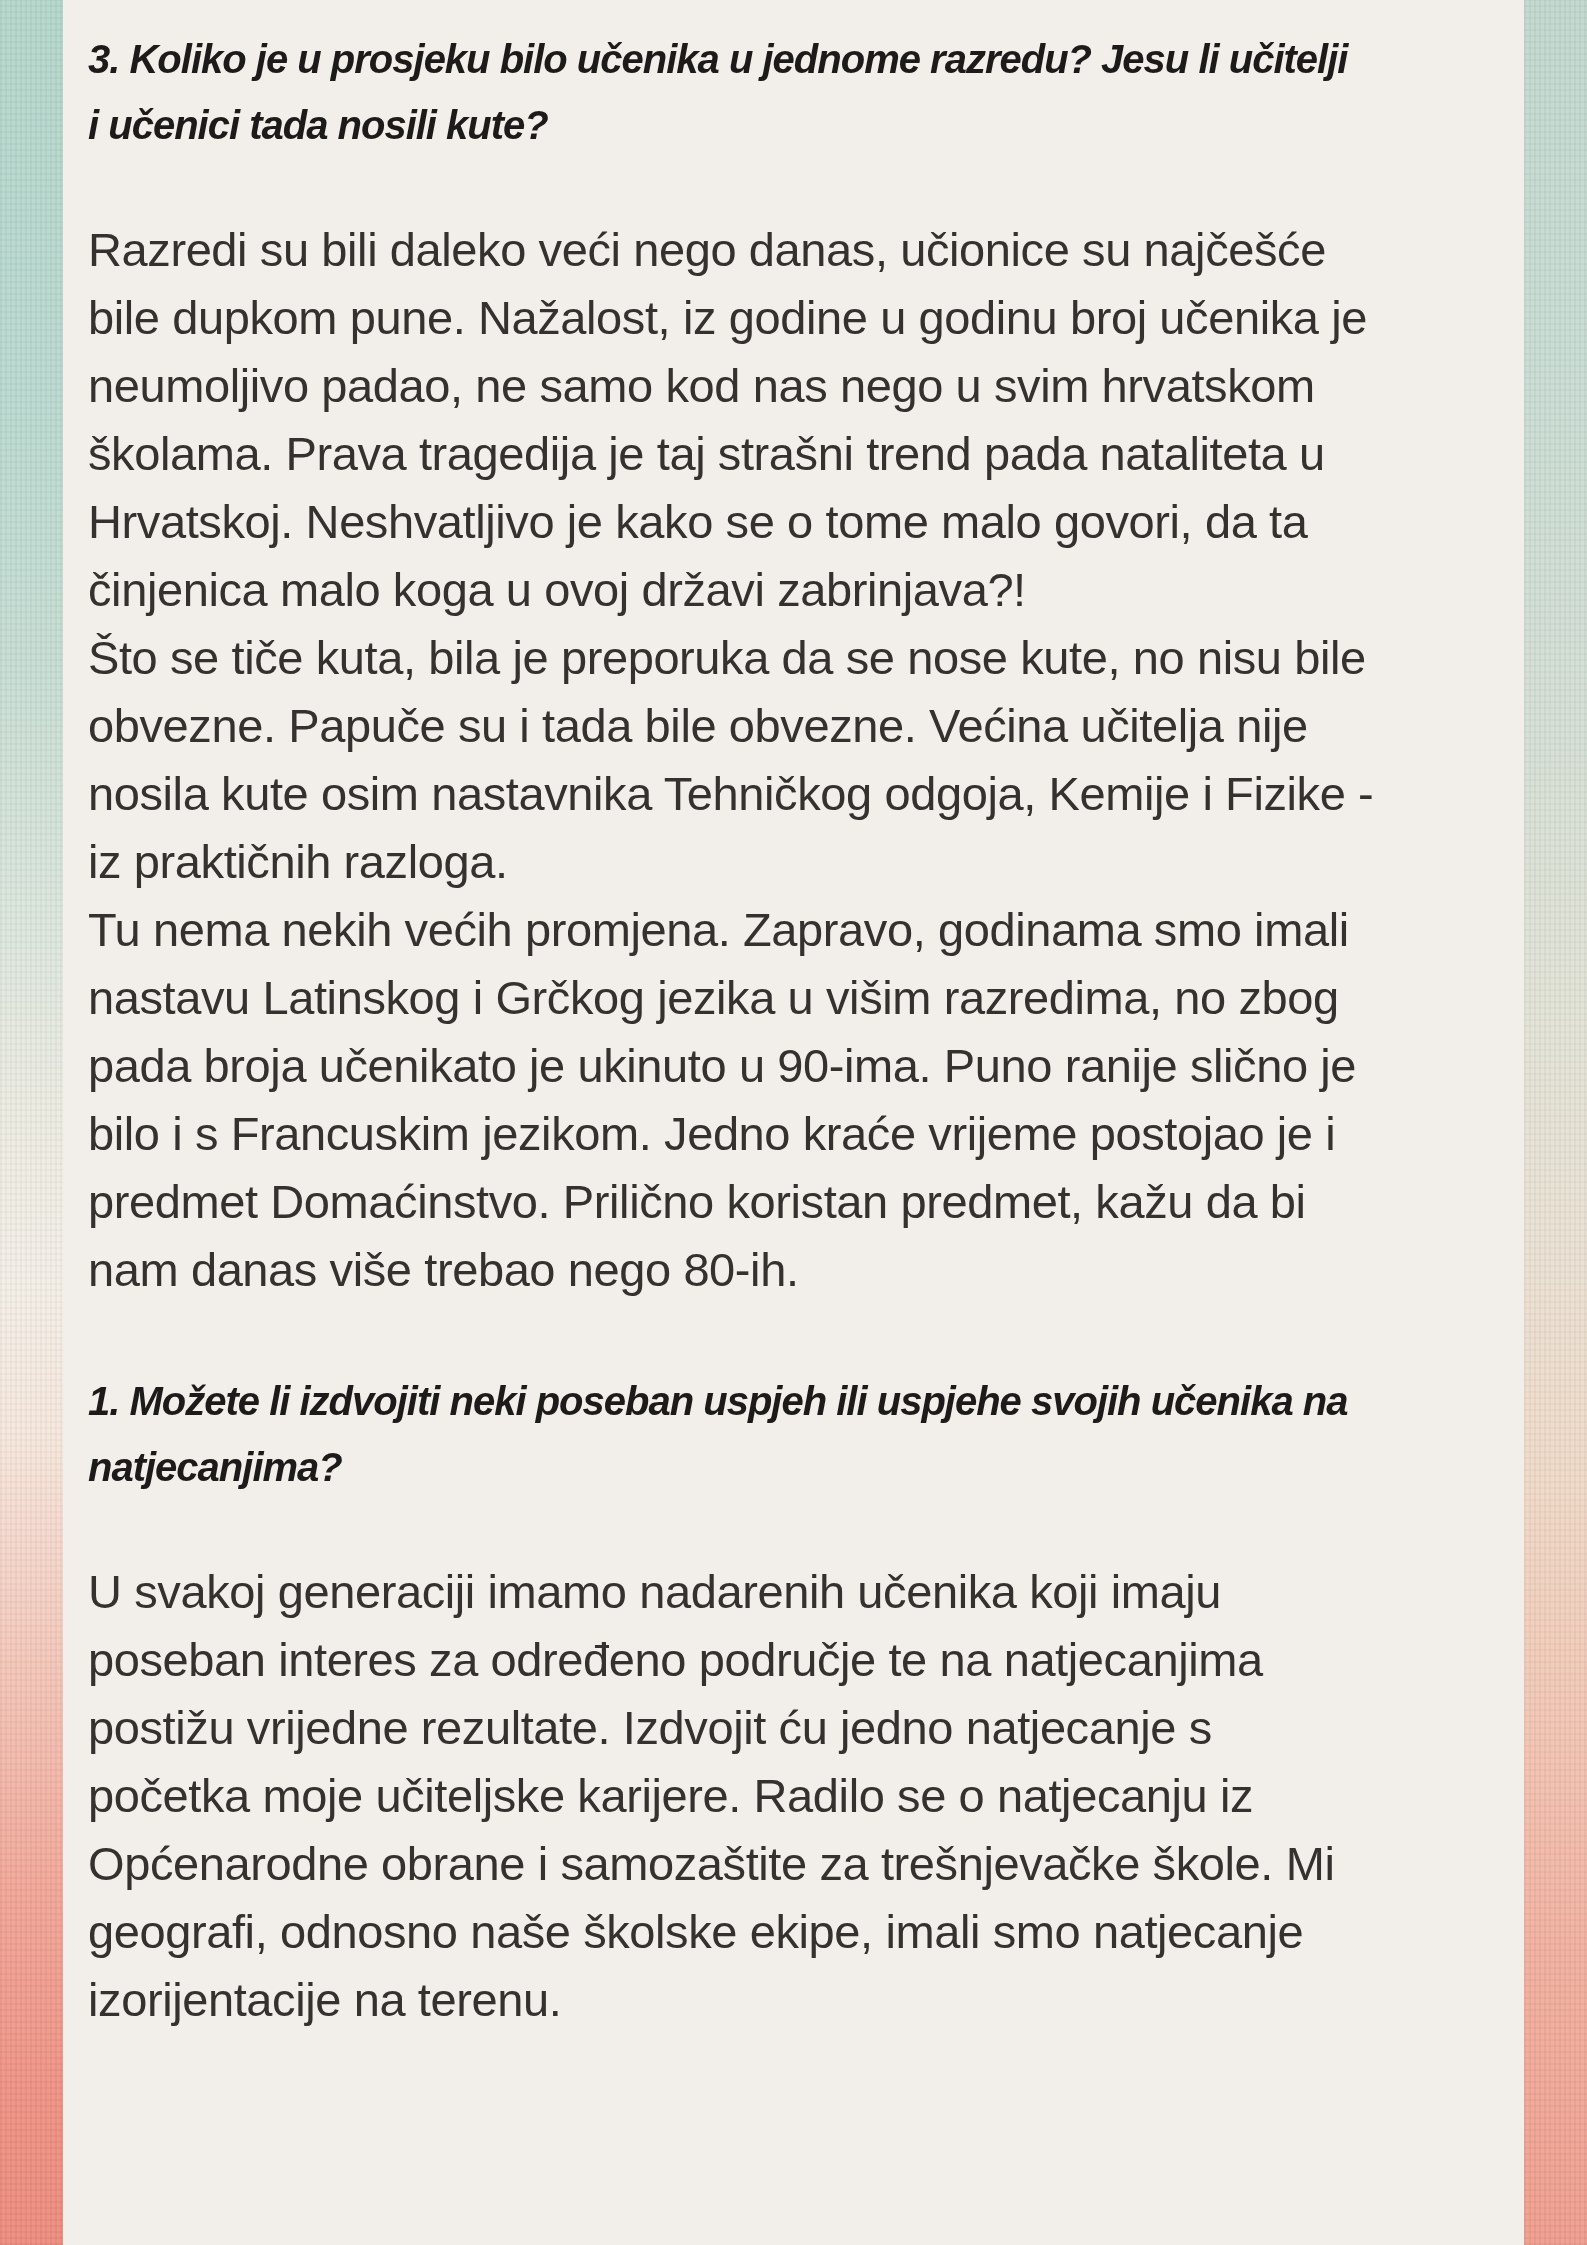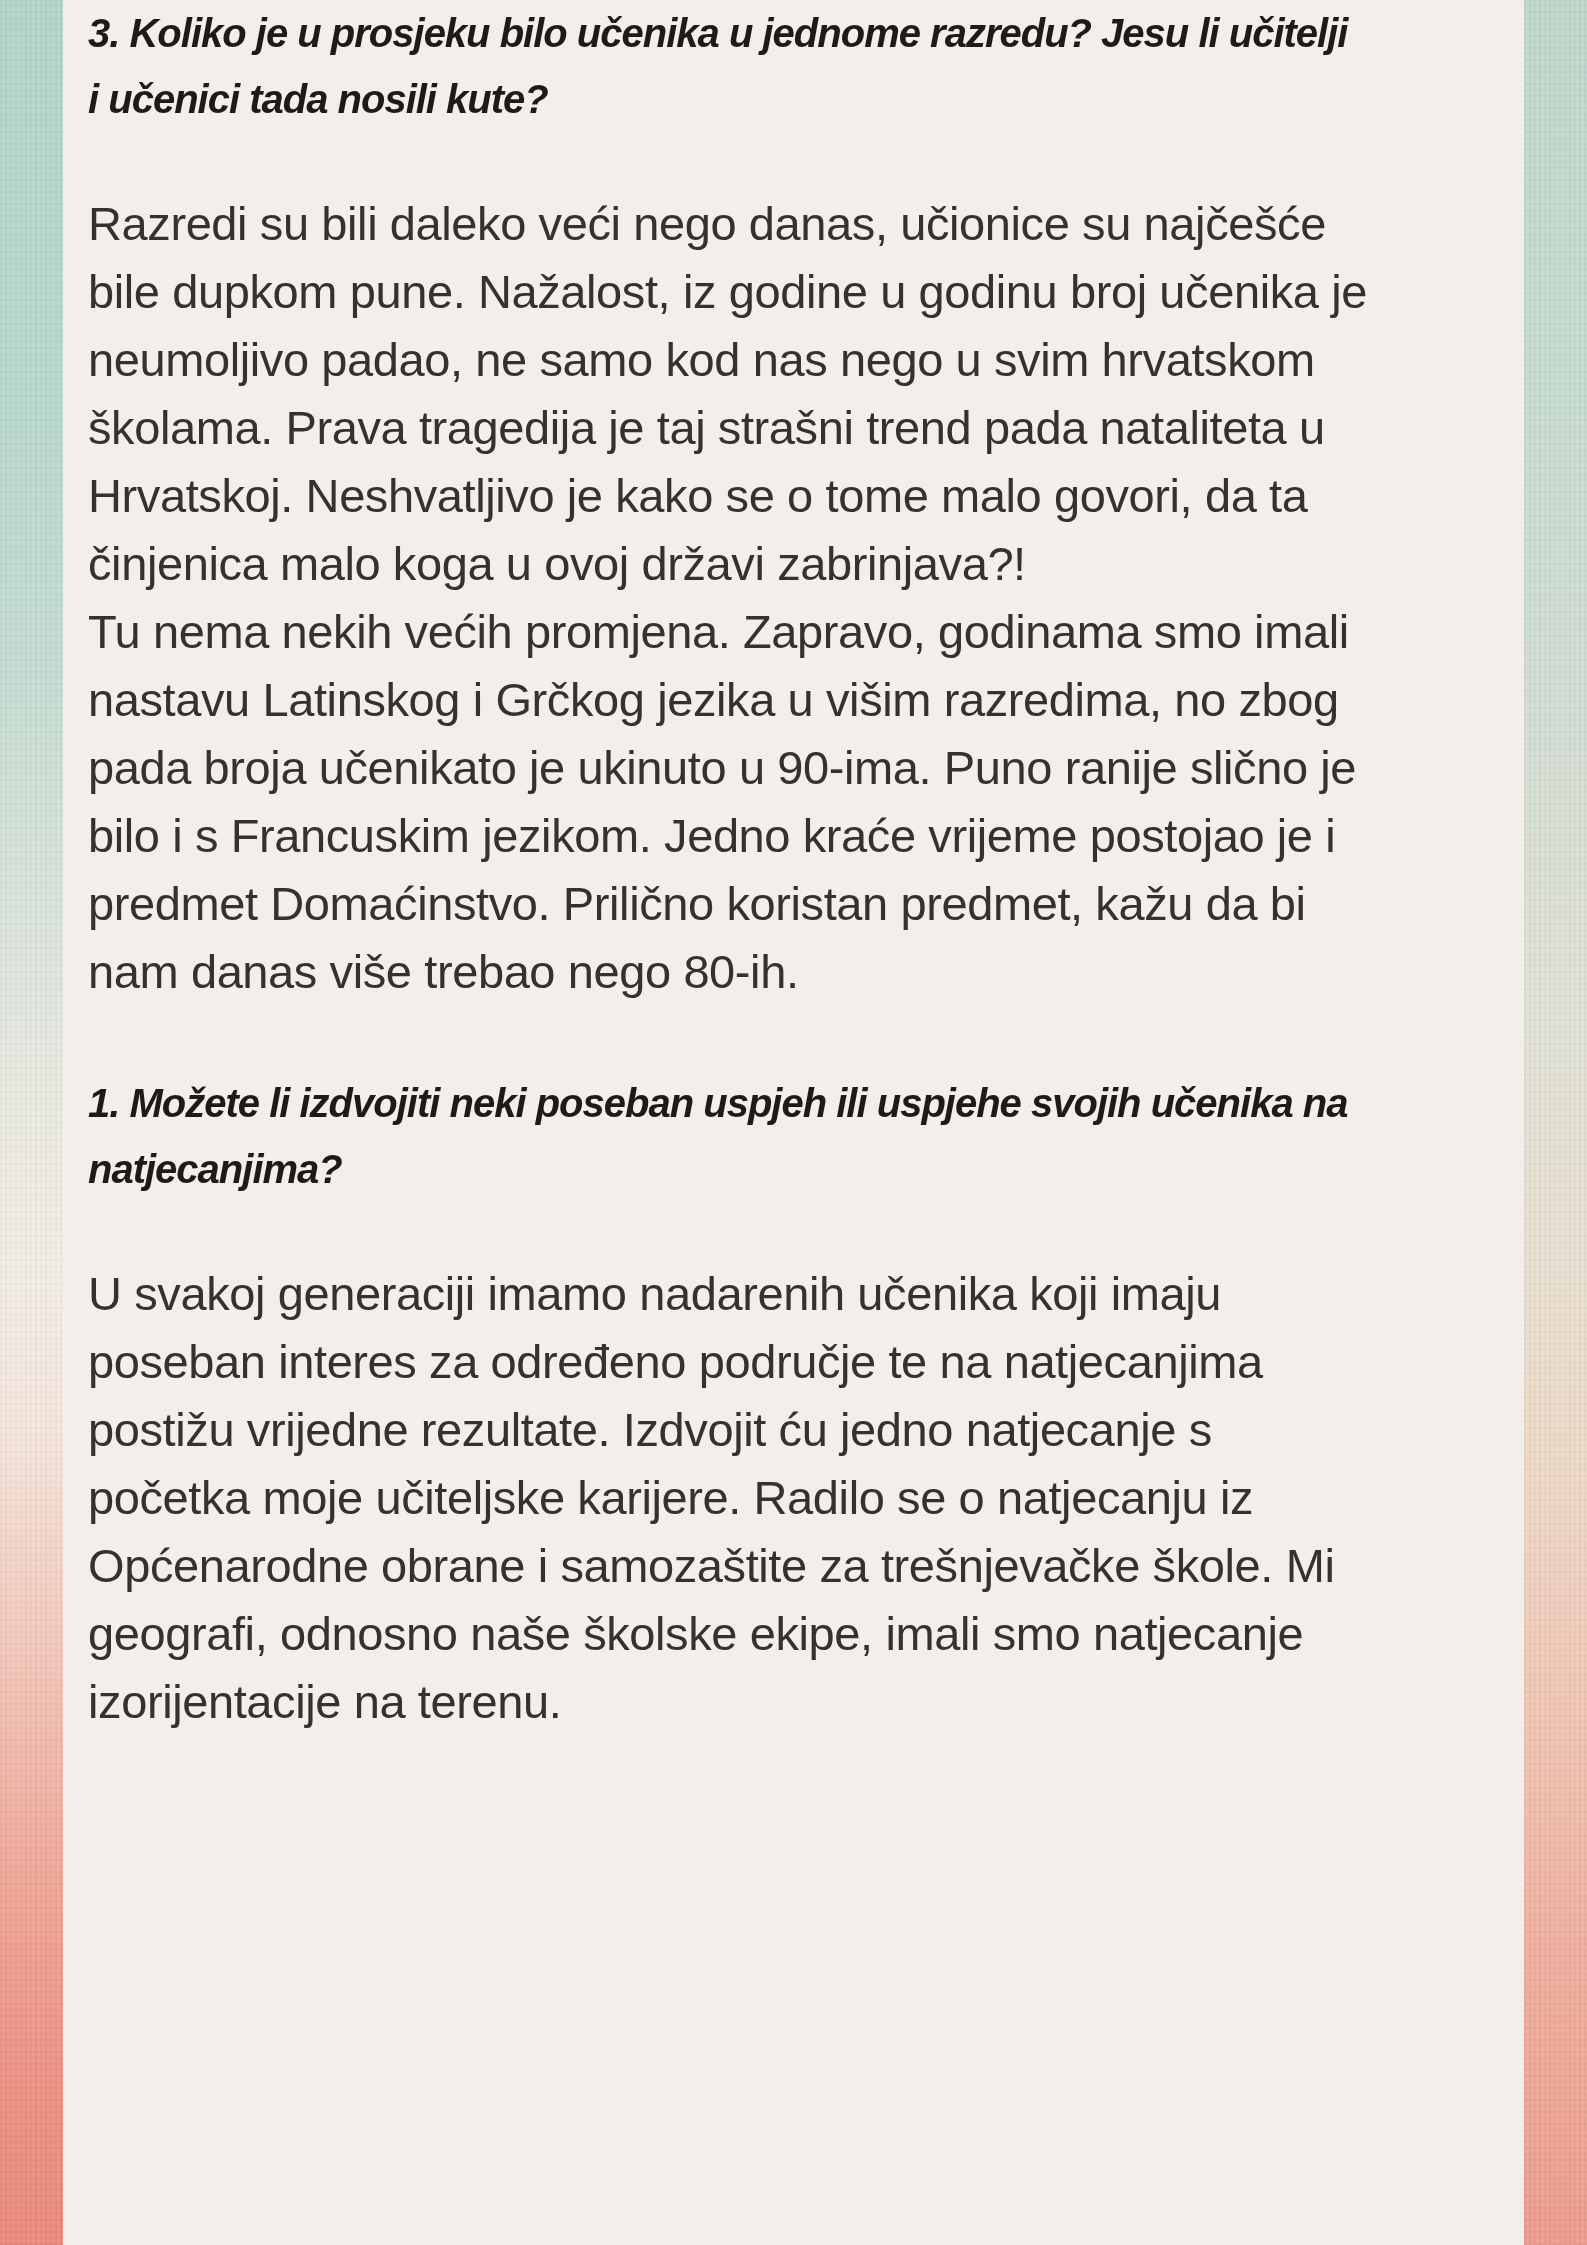--- a/index.html
+++ b/index.html
@@ -40,20 +40,21 @@
       #e9e0d2 56%, #efd9c6 66%, #f2c6b4 76%, #f1af9e 87%,
       #ee9c8c 100%);
   }
 
   
   .content {
     position: absolute;
     left: 88px;
     top: 0;
     width: 1320px;
+    padding-top: 26px;
     color: #2f2c29;
   }
   .question {
     font-size: 40px;
     font-weight: 700;
     font-style: italic;
     line-height: 66px;
     letter-spacing: -1px;
     color: #1d1b1a;
     margin: 64px 0 58px 0;
@@ -76,20 +77,21 @@
 <body>
 
 <div class="edge edge-left"></div>
 <div class="edge edge-right"></div>
 
 <main class="content">
 
   <h2 class="question">3. Koliko je u prosjeku bilo učenika u jednome razredu? Jesu li učitelji i učenici tada nosili kute?</h2>
   <div class="answer">
     <p>Razredi su bili daleko veći nego danas, učionice su najčešće bile dupkom pune. Nažalost, iz godine u godinu broj učenika je neumoljivo padao, ne samo kod nas nego u svim hrvatskom školama. Prava  tragedija je taj strašni trend pada nataliteta u Hrvatskoj. Neshvatljivo je kako se o tome malo govori, da ta činjenica malo koga u ovoj državi zabrinjava?!</p>
+    <p>Što se tiče kuta, bila je preporuka da se nose kute, no nisu bile obvezne. Papuče su i tada bile obvezne. Većina učitelja nije nosila kute osim nastavnika Tehničkog odgoja, Kemije i Fizike - iz praktičnih razloga.</p>
   </div>
 
   <div class="answer">
     <p>Tu nema nekih većih promjena. Zapravo, godinama smo imali nastavu Latinskog  i Grčkog jezika u višim razredima, no zbog pada broja učenikato je ukinuto u 90-ima. Puno ranije slično je bilo i s Francuskim jezikom. Jedno kraće vrijeme postojao je i predmet Domaćinstvo. Prilično koristan predmet, kažu da bi nam danas više trebao nego 80-ih.</p>
   </div>
 
   <h2 class="question">1. Možete li izdvojiti neki poseban uspjeh ili uspjehe svojih učenika na natjecanjima?</h2>
   <div class="answer">
     <p>U svakoj generaciji imamo nadarenih učenika koji imaju poseban interes za određeno područje te na natjecanjima postižu vrijedne rezultate. Izdvojit ću jedno natjecanje s početka moje učiteljske karijere. Radilo se o natjecanju iz Općenarodne obrane i samozaštite za  trešnjevačke škole. Mi geografi, odnosno naše školske ekipe, imali smo natjecanje izorijentacije na terenu.</p>
   </div>

